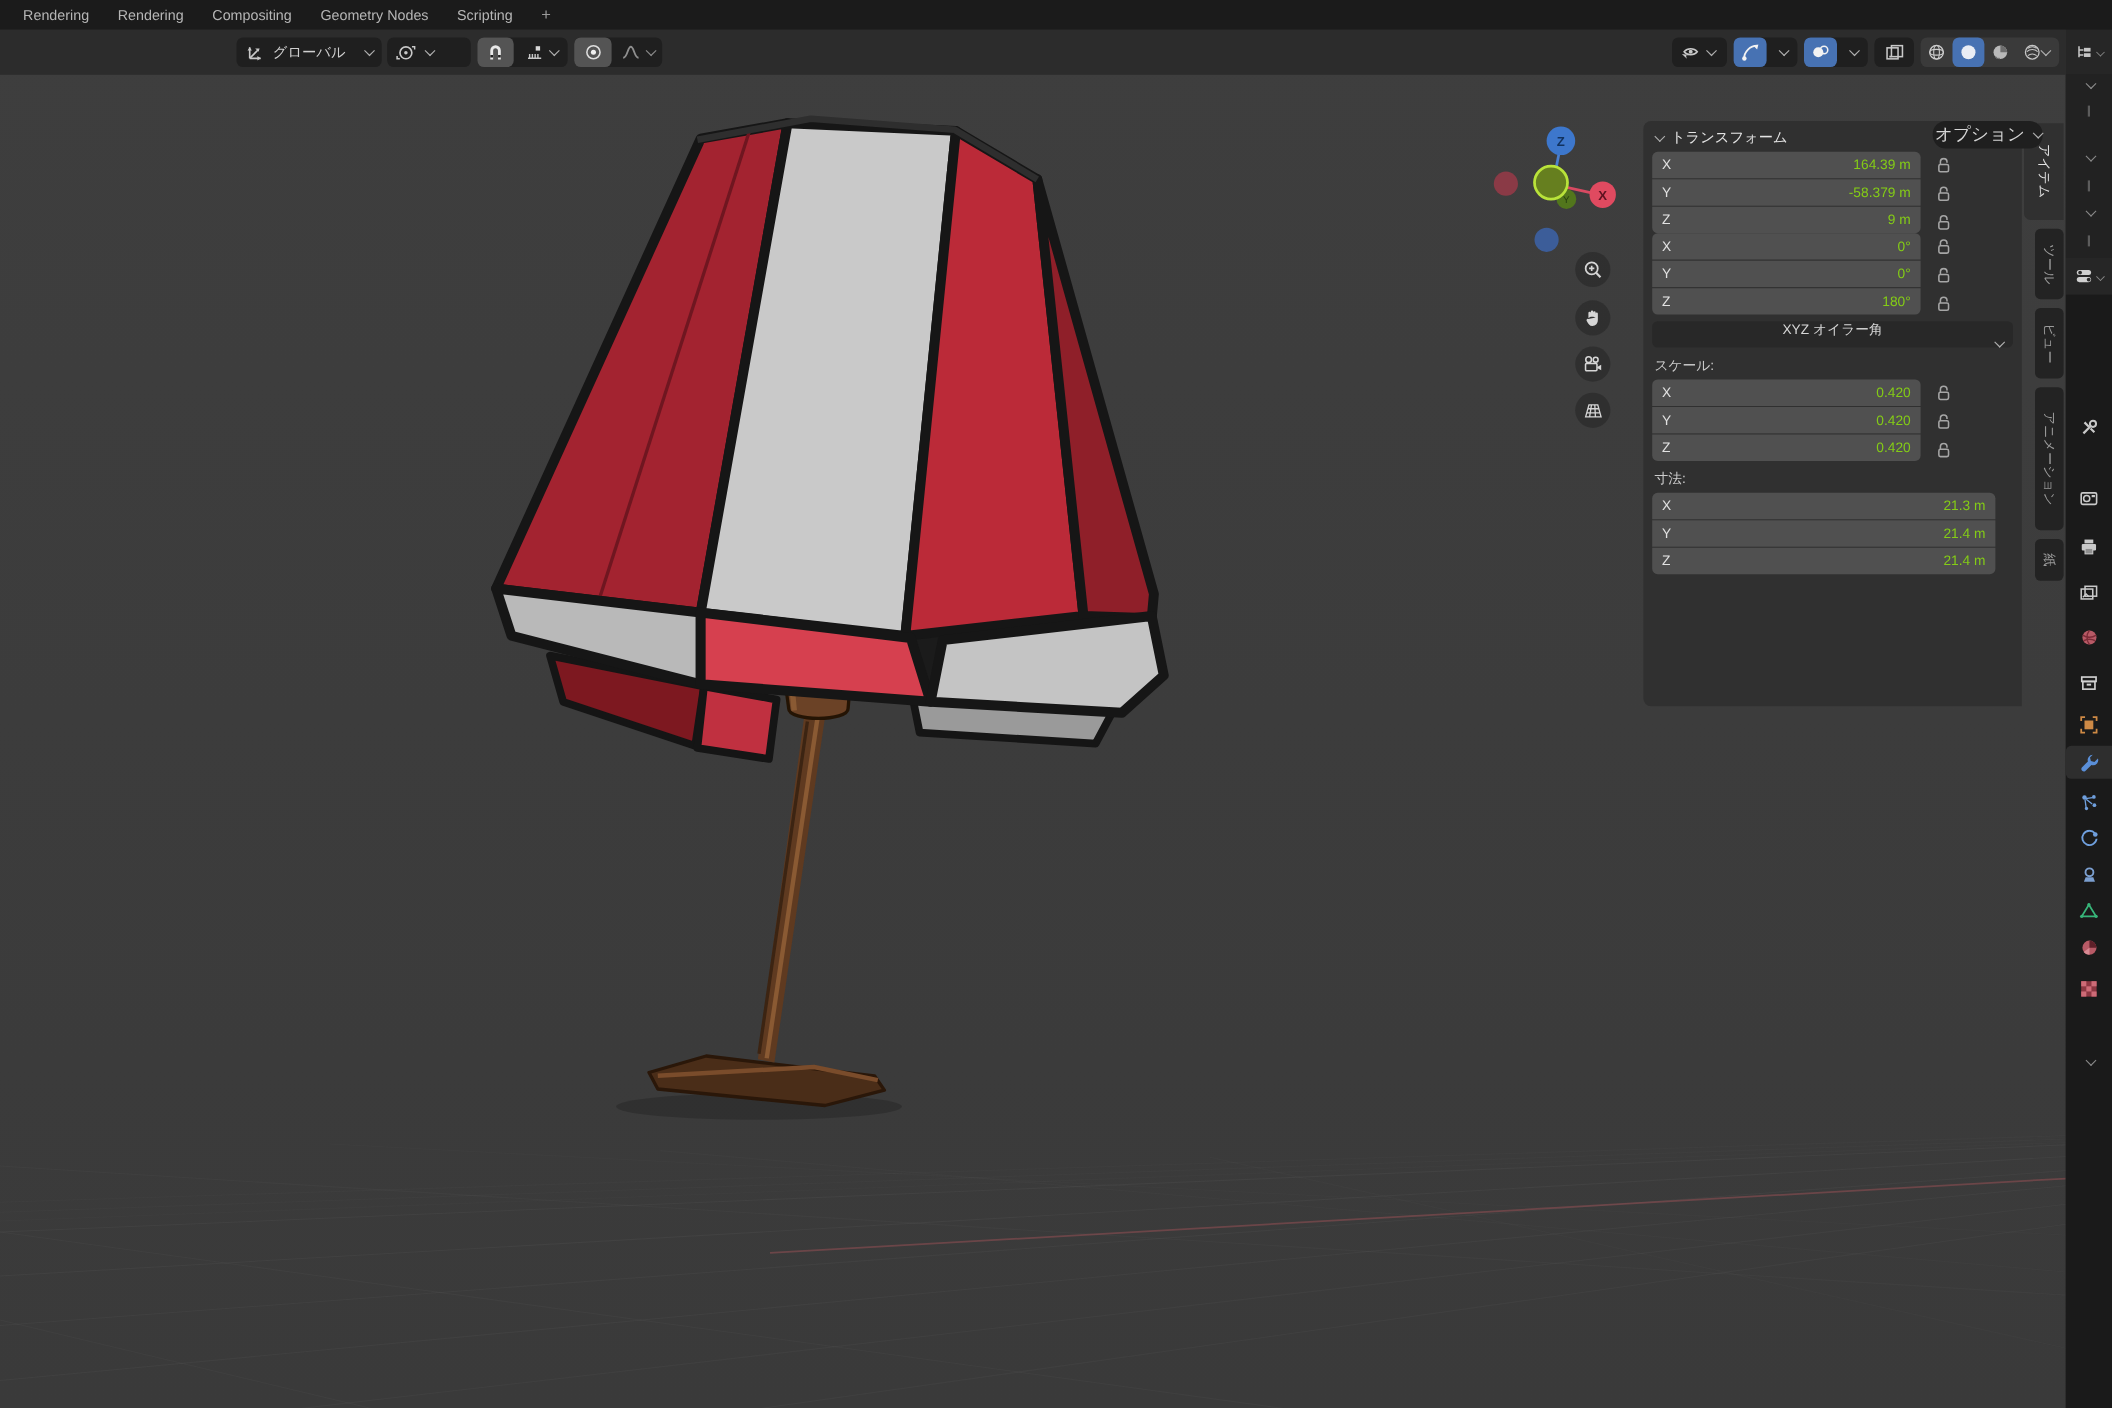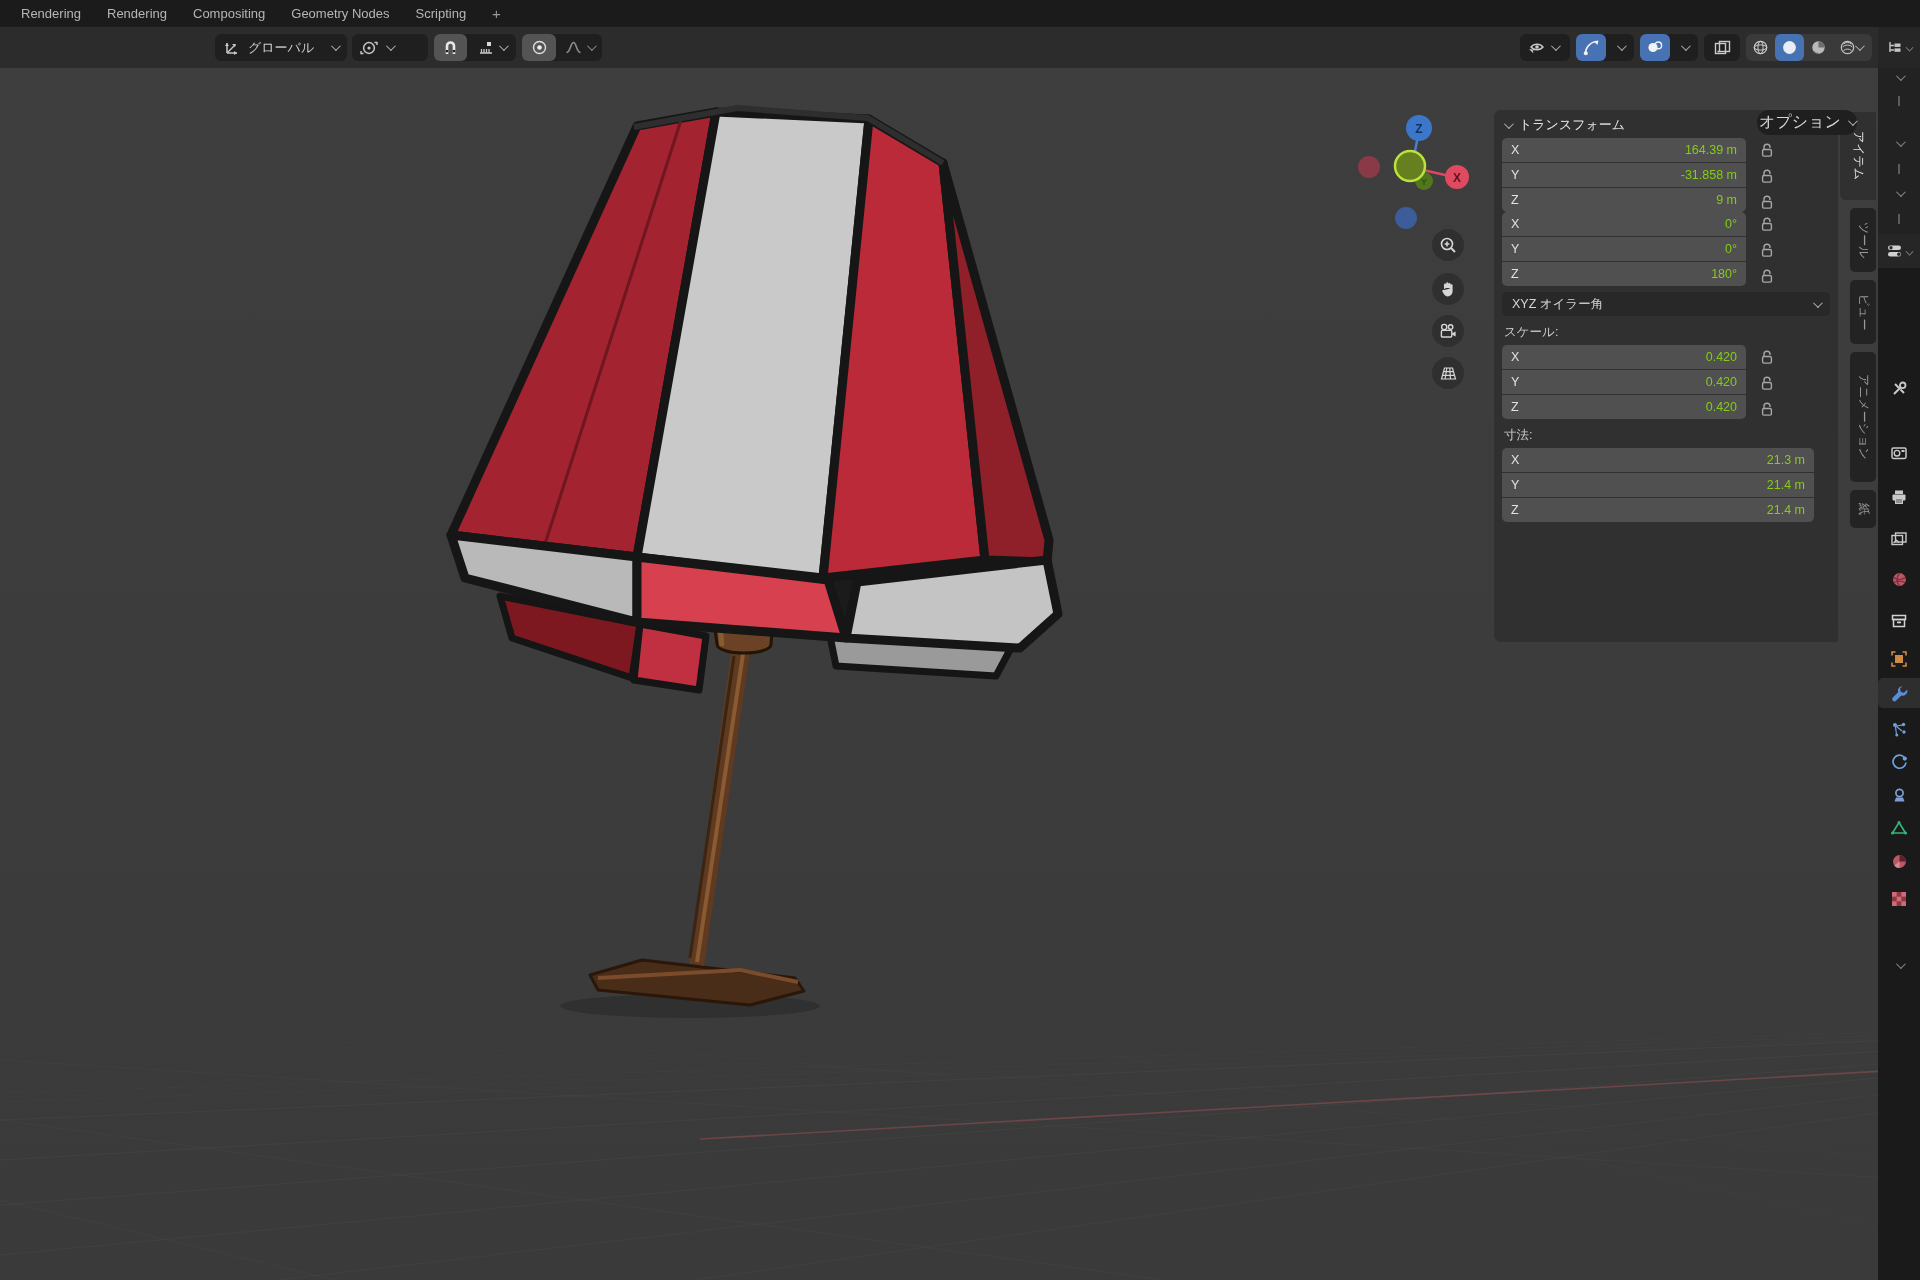--- a/index.html
+++ b/index.html
@@ -50,21 +50,21 @@
   .fgroup-wrap { display:flex; padding-left:8px; }
   .fgroup { width:244px; display:flex; flex-direction:column; gap:1px; }
   .fgroup.wide { width:312px; }
   .frow { height:24px; background:#505050; display:flex; align-items:center; padding:0 9px; }
   .fgroup .frow:first-child { border-radius:5px 5px 0 0; }
   .fgroup .frow:last-child  { border-radius:0 0 5px 5px; }
   .frow .axis { width:26px; color:#e2e2e2; }
   .frow .val  { margin-left:auto; color:#84cc16; }
   .lock-col { display:flex; flex-direction:column; gap:11px; padding:5px 0 0 14px; }
   .dropdown { margin:6px 8px 0 8px; height:24px; background:#282828; border-radius:5px;
-              display:flex; align-items:center; padding:0 10px; color:#d6d6d6; }
+              display:flex; align-items:center; padding:0 10px; color:#d6d6d6;flex-direction:column; }
   .dropdown .chev { margin-left:auto; }
 
   
   .vtabs { position:absolute; left:1840px; top:112px; width:36px; z-index:17; display:flex;
            flex-direction:column; gap:8px; }
   .vtab { writing-mode:vertical-rl; text-orientation:sideways; display:flex; align-items:center;
           justify-content:center; background:#232323; color:#9a9a9a; font-size:12px;
           border-radius:5px; padding:10px 0; width:26px; margin-left:10px; }
   .vtab.active { background:#303030; color:#e2e2e2; border-radius:6px 0 0 6px; width:36px; margin-left:0; }
 
@@ -338,21 +338,21 @@
     </div>
 
     <div class="fgroup-wrap">
       <div class="fgroup">
         <div class="frow">
           <span class="axis">X</span>
           <span class="val">164.39 m</span>
         </div>
         <div class="frow">
           <span class="axis">Y</span>
-          <span class="val">-31.858 m</span>
+          <span class="val">-58.379 m</span>
         </div>
         <div class="frow">
           <span class="axis">Z</span>
           <span class="val">9 m</span>
         </div>
       </div>
       <div class="lock-col">
         <svg width="14" height="15" viewBox="0 0 14 15">
             <path d="M4 6.5 V4.2 a3 3 0 0 1 6 0 V5" fill="none" stroke="#a6a6a6" stroke-width="1.4"></path>
             <rect x="2.6" y="6.5" width="8.8" height="6.6" rx="1.4" fill="none" stroke="#a6a6a6" stroke-width="1.4"></rect>

